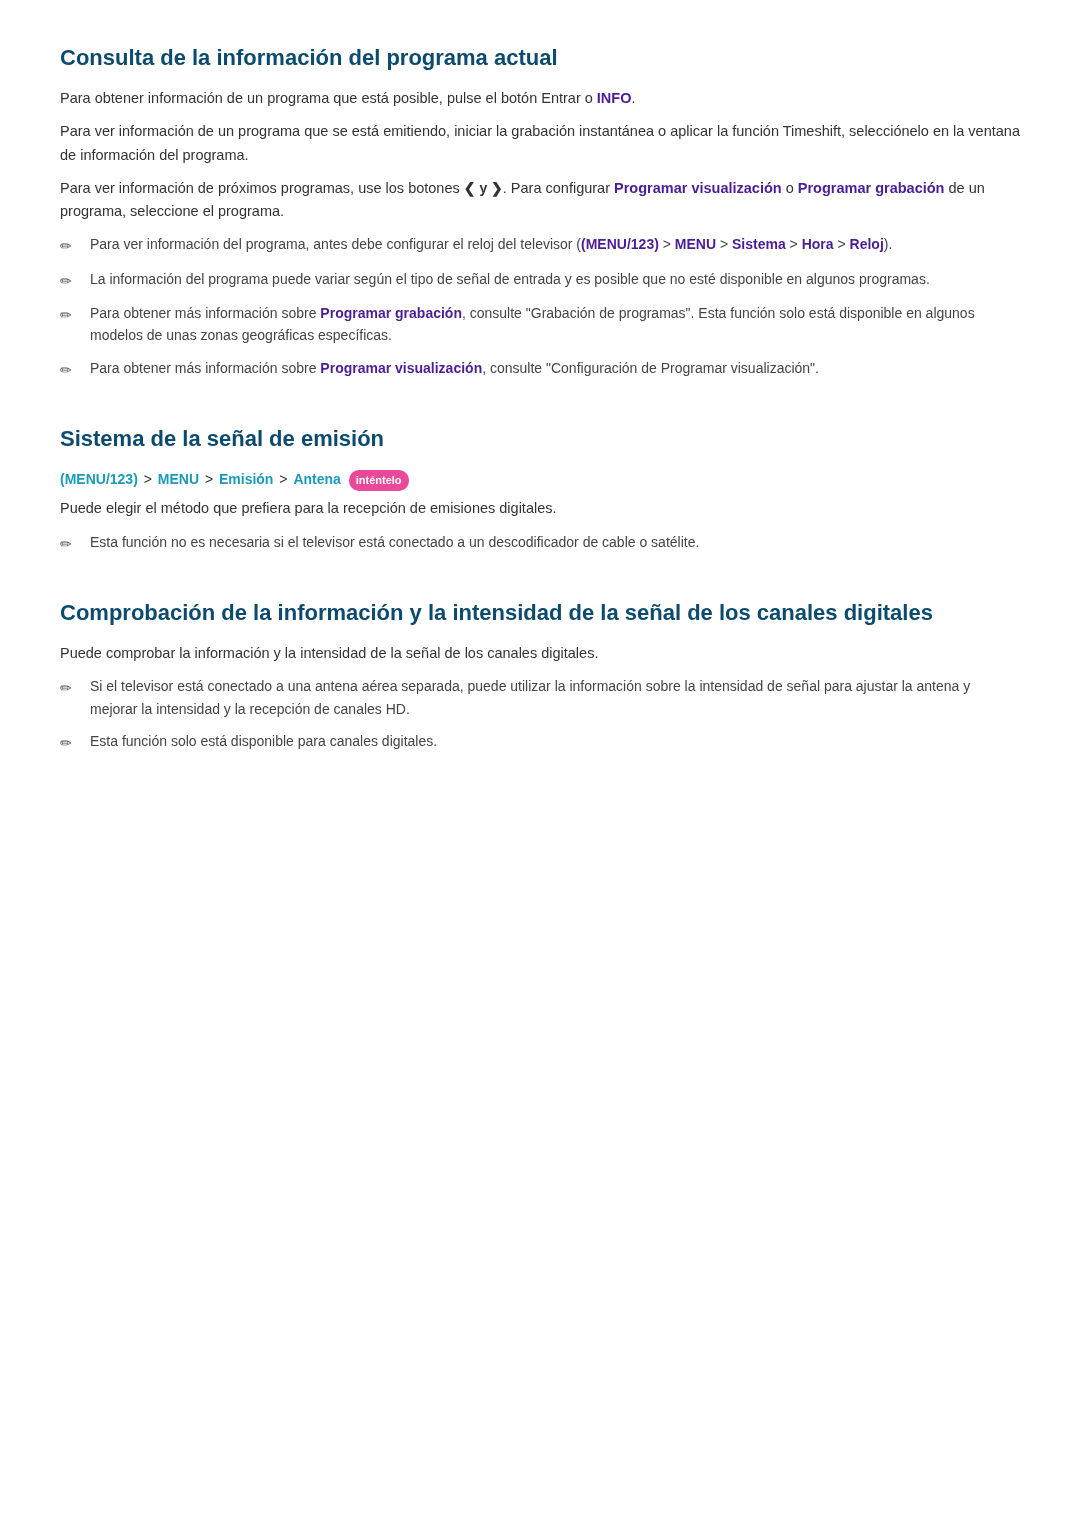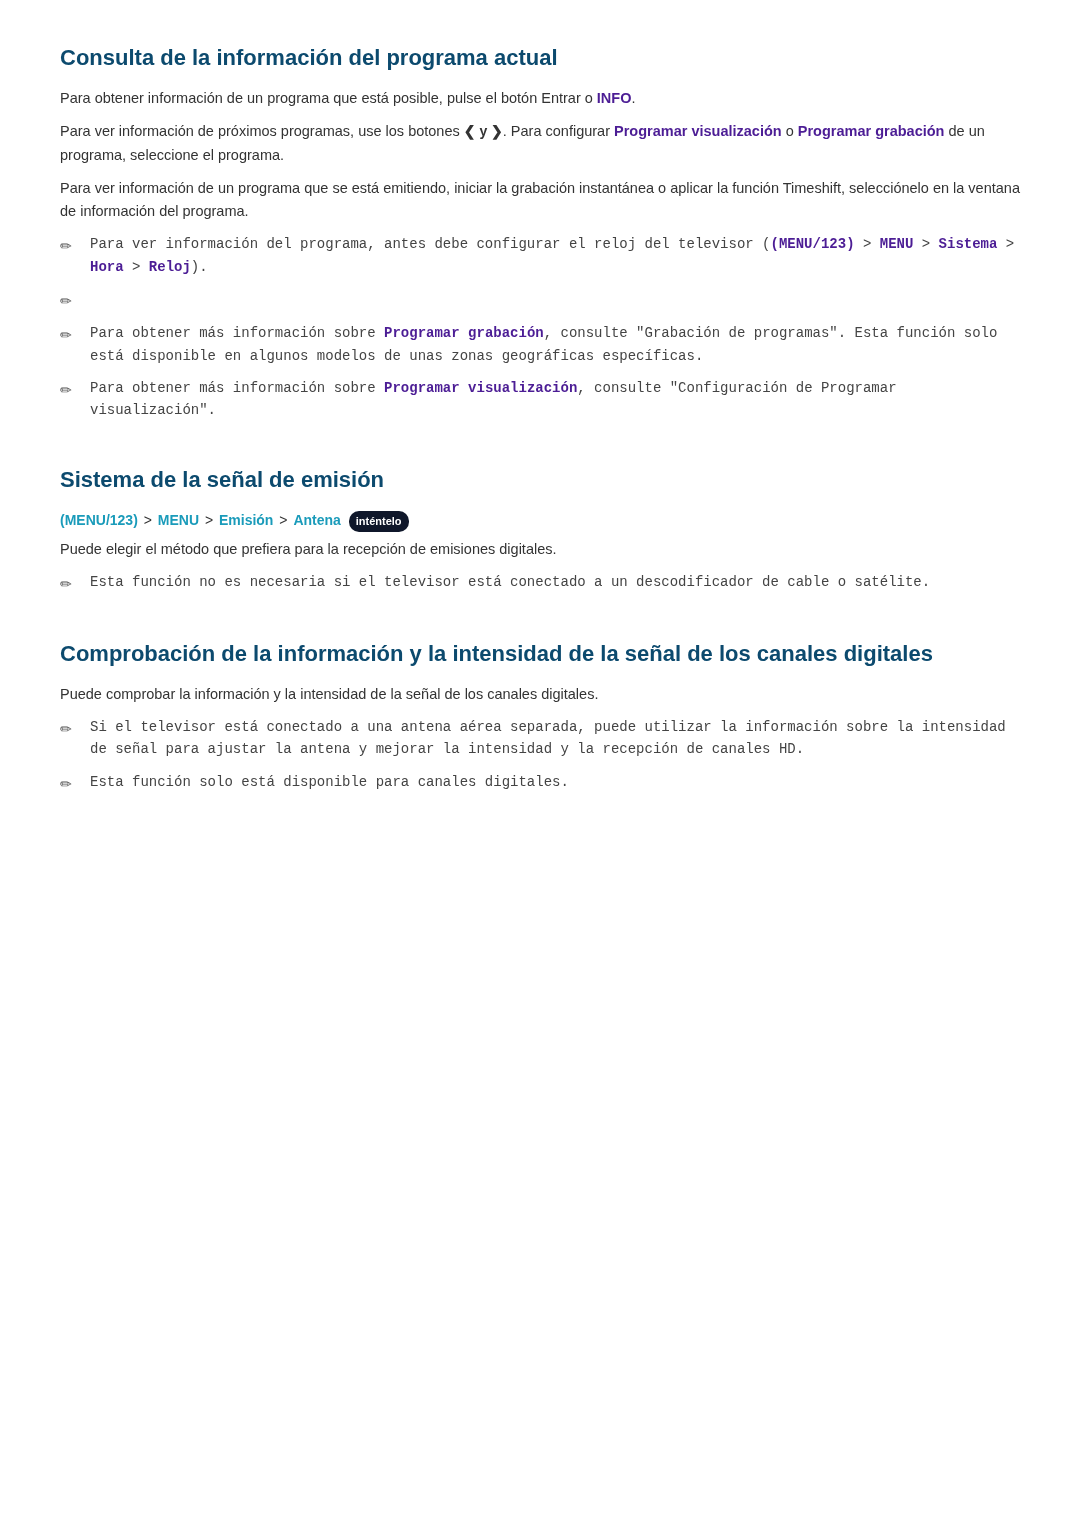--- a/index.html
+++ b/index.html
@@ -62,21 +62,20 @@
       flex-shrink: 0;
       width: 22px;
       margin-right: 8px;
       margin-top: 2px;
       color: #555;
       font-size: 14px;
     }
 
     .note-text {
       flex: 1;
-      font-family: Liberation Mono, monospace;
     }
 
     .breadcrumb {
       font-size: 14px;
       color: #333;
       margin-bottom: 6px;
     }
 
     .breadcrumb .menu-item {
       font-weight: 700;
@@ -84,21 +83,21 @@
     }
 
     .breadcrumb .arrow {
       color: #333;
       font-weight: normal;
       margin: 0 2px;
     }
 
     .badge {
       display: inline-block;
-      background-color: #0f172a;
+      background-color: #ec4899;
       color: #fff;
       font-size: 11px;
       font-weight: 600;
       padding: 2px 7px;
       border-radius: 10px;
       margin-left: 4px;
       vertical-align: middle;
     }
 
     .nav-arrows {
@@ -110,35 +109,38 @@
 </head>
 <body>
 
 <div class="section">
   <h2 class="section-title">Consulta de la información del programa actual</h2>
 
   <p>
     <span>Para obtener información de un programa que está posible, pulse el botón Entrar o </span><span class="bold-link">INFO</span><span>.</span>
   </p>
 
+  <p>Para ver información de un programa que se está emitiendo, iniciar la grabación instantánea o aplicar la función Timeshift, selecciónelo en la ventana de información del programa.</p>
+
   <p>
     Para ver información de próximos programas, use los botones <span class="bold nav-arrows">❮ y ❯</span>. Para configurar <span class="bold-link">Programar visualización</span> o <span class="bold-link">Programar grabación</span> de un programa, seleccione el programa.
   </p>
 
-  <p>Para ver información de un programa que se está emitiendo, iniciar la grabación instantánea o aplicar la función Timeshift, selecciónelo en la ventana de información del programa.</p>
-
   <ul class="note-list">
     <li>
       <span class="note-icon">✏</span>
       <span class="note-text">
         Para ver información del programa, antes debe configurar el reloj del televisor (<span class="menu-item bold-link">(MENU/123)</span><span class="arrow"> &gt; </span><span class="menu-item bold-link">MENU</span><span class="arrow"> &gt; </span><span class="menu-item bold-link">Sistema</span><span class="arrow"> &gt; </span><span class="menu-item bold-link">Hora</span><span class="arrow"> &gt; </span><span class="menu-item bold-link">Reloj</span>).
       </span>
     </li>
     <li>
       <span class="note-icon">✏</span>
+      <span class="note-text">
+        La información del programa puede variar según el tipo de señal de entrada y es posible que no esté disponible en algunos programas.
+      </span>
     </li>
     <li>
       <span class="note-icon">✏</span>
       <span class="note-text">
         Para obtener más información sobre <span class="bold-link">Programar grabación</span>, consulte "Grabación de programas". Esta función solo está disponible en algunos modelos de unas zonas geográficas específicas.
       </span>
     </li>
     <li>
       <span class="note-icon">✏</span>
       <span class="note-text">

